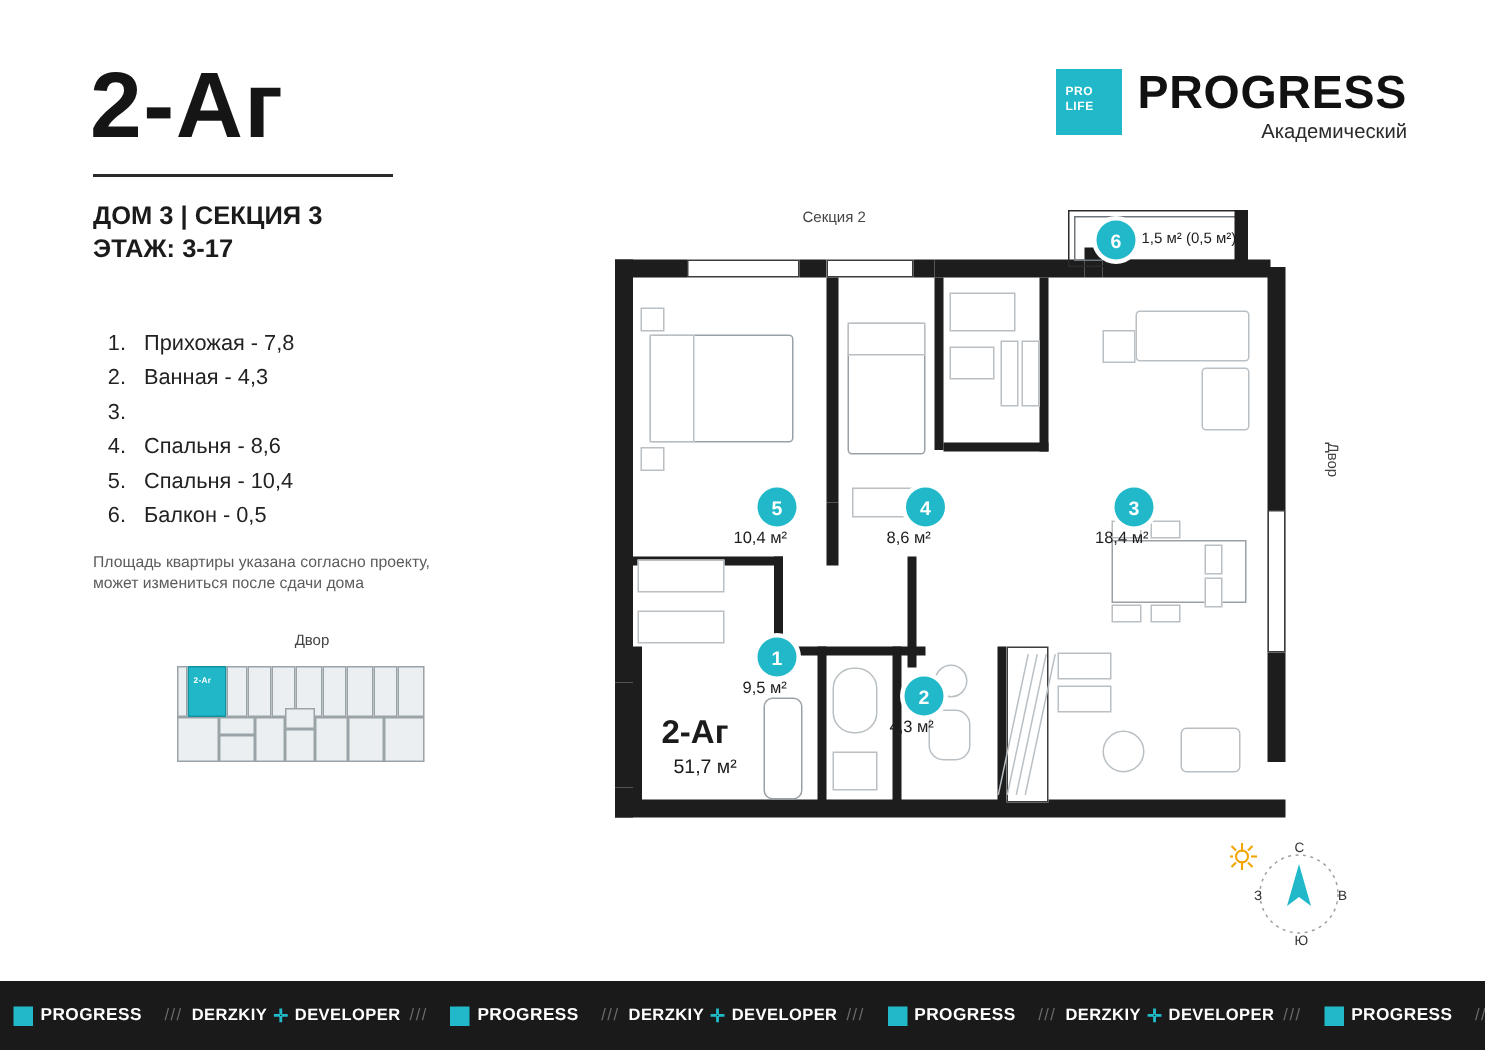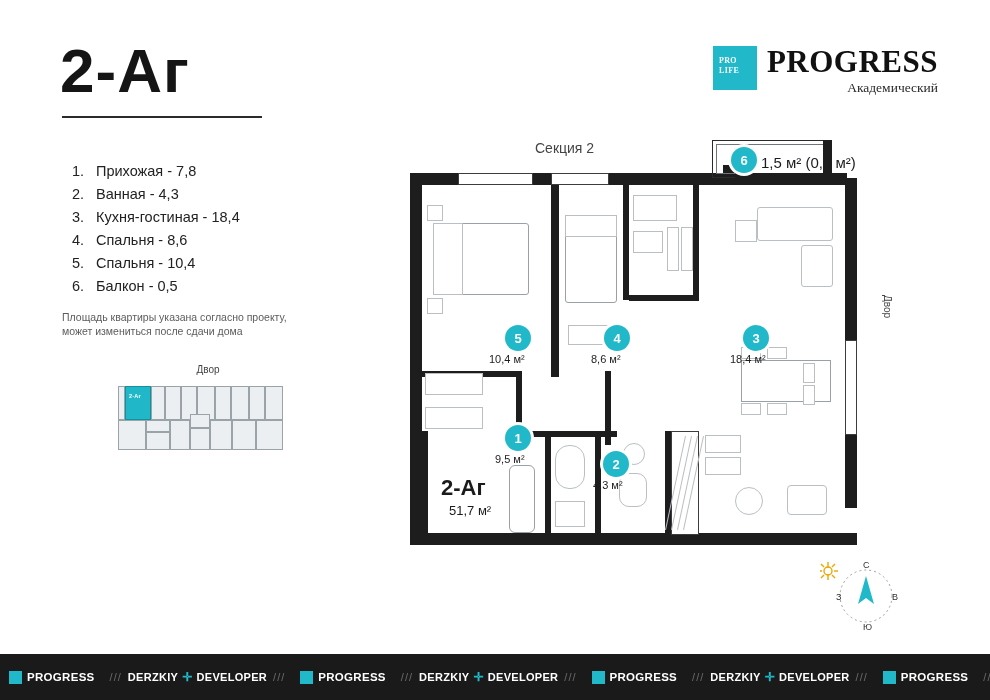--- a/index.html
+++ b/index.html
@@ -42,47 +42,47 @@
   .mini-plan .blk {
     position:absolute; background:#eceff1; border:1px solid #9aa3a8;
   }
   .mini-plan .hl { background:#20b8c8; border-color:#14919f; }
   .mini-plan .hl-label {
     position:absolute; color:#fff; font-size:5.5px; left:3px; top:6px;
     font-weight:700; letter-spacing:.2px;
   }
 
   
-  .logo { position:absolute; right:52px; top:46px; display:flex; align-items:flex-start;font-family:Liberation Serif, serif; }
+  .logo { position:absolute; right:52px; top:46px; display:flex; align-items:flex-start; }
   .logo-mark {
     width:44px; height:44px; background:#21b9c9; color:#fff;
     font-size:8px; font-weight:700; line-height:10px;
     padding:10px 0 0 6px; letter-spacing:.4px; margin-right:10px;
   }
   .logo-title { font-size:31px; font-weight:700; letter-spacing:.5px; line-height:32px; color:#111; }
   .logo-sub { font-size:13.5px; text-align:right; color:#2a2a2a; margin-top:2px; }
 
   
   .plan { position:absolute; left:405px; top:135px; width:505px; height:500px; }
-  .sect-label { position:absolute; left:130px; top:5px; font-size:14px; color:#444; }
+  .sect-label { position:absolute; left:130px; top:5px; font-size:10px; color:#444; }
   .yard-right { position:absolute; left:488px; top:160px; font-size:10px; color:#444;
     transform: rotate(90deg); transform-origin: left top; }
 
   .wall { position:absolute; background:#1d1d1d; }
   .thin { position:absolute; border:1px solid #3c3c3c; }
   .fill-w { position:absolute; background:#ffffff; }
 
   .badge {
     position:absolute; width:26px; height:26px; border-radius:50%;
     background:#21b9c9; color:#fff; font-size:13px; font-weight:700;
     display:flex; align-items:center; justify-content:center;
     box-shadow: 0 0 0 3px #fff;
   }
   .area { position:absolute; font-size:11px; color:#1d1d1d; white-space:nowrap; }
-  .area-sm { position:absolute; font-size:15px; color:#1d1d1d; white-space:nowrap; }
+  .area-sm { position:absolute; font-size:10px; color:#1d1d1d; white-space:nowrap; }
 
   .plan-code-big { position:absolute; font-size:22px; font-weight:700; }
   .plan-area-big { position:absolute; font-size:13px; }
 
   
   .compass { position:absolute; left:415px; top:425px; width:80px; height:72px; }
   .compass .letter { position:absolute; font-size:9px; color:#333; }
 
   
   .footer {
@@ -104,33 +104,34 @@
   .grayline { position:absolute; background:#b9bfc3; }
 </style>
 </head>
 <body>
 
 <div class="page">
 
   <div class="left">
     <div class="plan-code">2-Аг</div>
     <div class="rule"></div>
+    <div class="house-line">ДОМ 3 | СЕКЦИЯ 3</div>
+    <div class="floor-line">ЭТАЖ: 3-17</div>
 
     <ul class="rooms">
       <li>
           <span class="num">1.</span>
           <span>Прихожая - 7,8</span>
         </li>
       <li>
           <span class="num">2.</span>
           <span>Ванная - 4,3</span>
         </li>
       <li>
           <span class="num">3.</span>
-          <span>Кухня-гостиная - 18,4</span>
         </li>
       <li>
           <span class="num">4.</span>
           <span>Спальня - 8,6</span>
         </li>
       <li>
           <span class="num">5.</span>
           <span>Спальня - 10,4</span>
         </li>
       <li>

